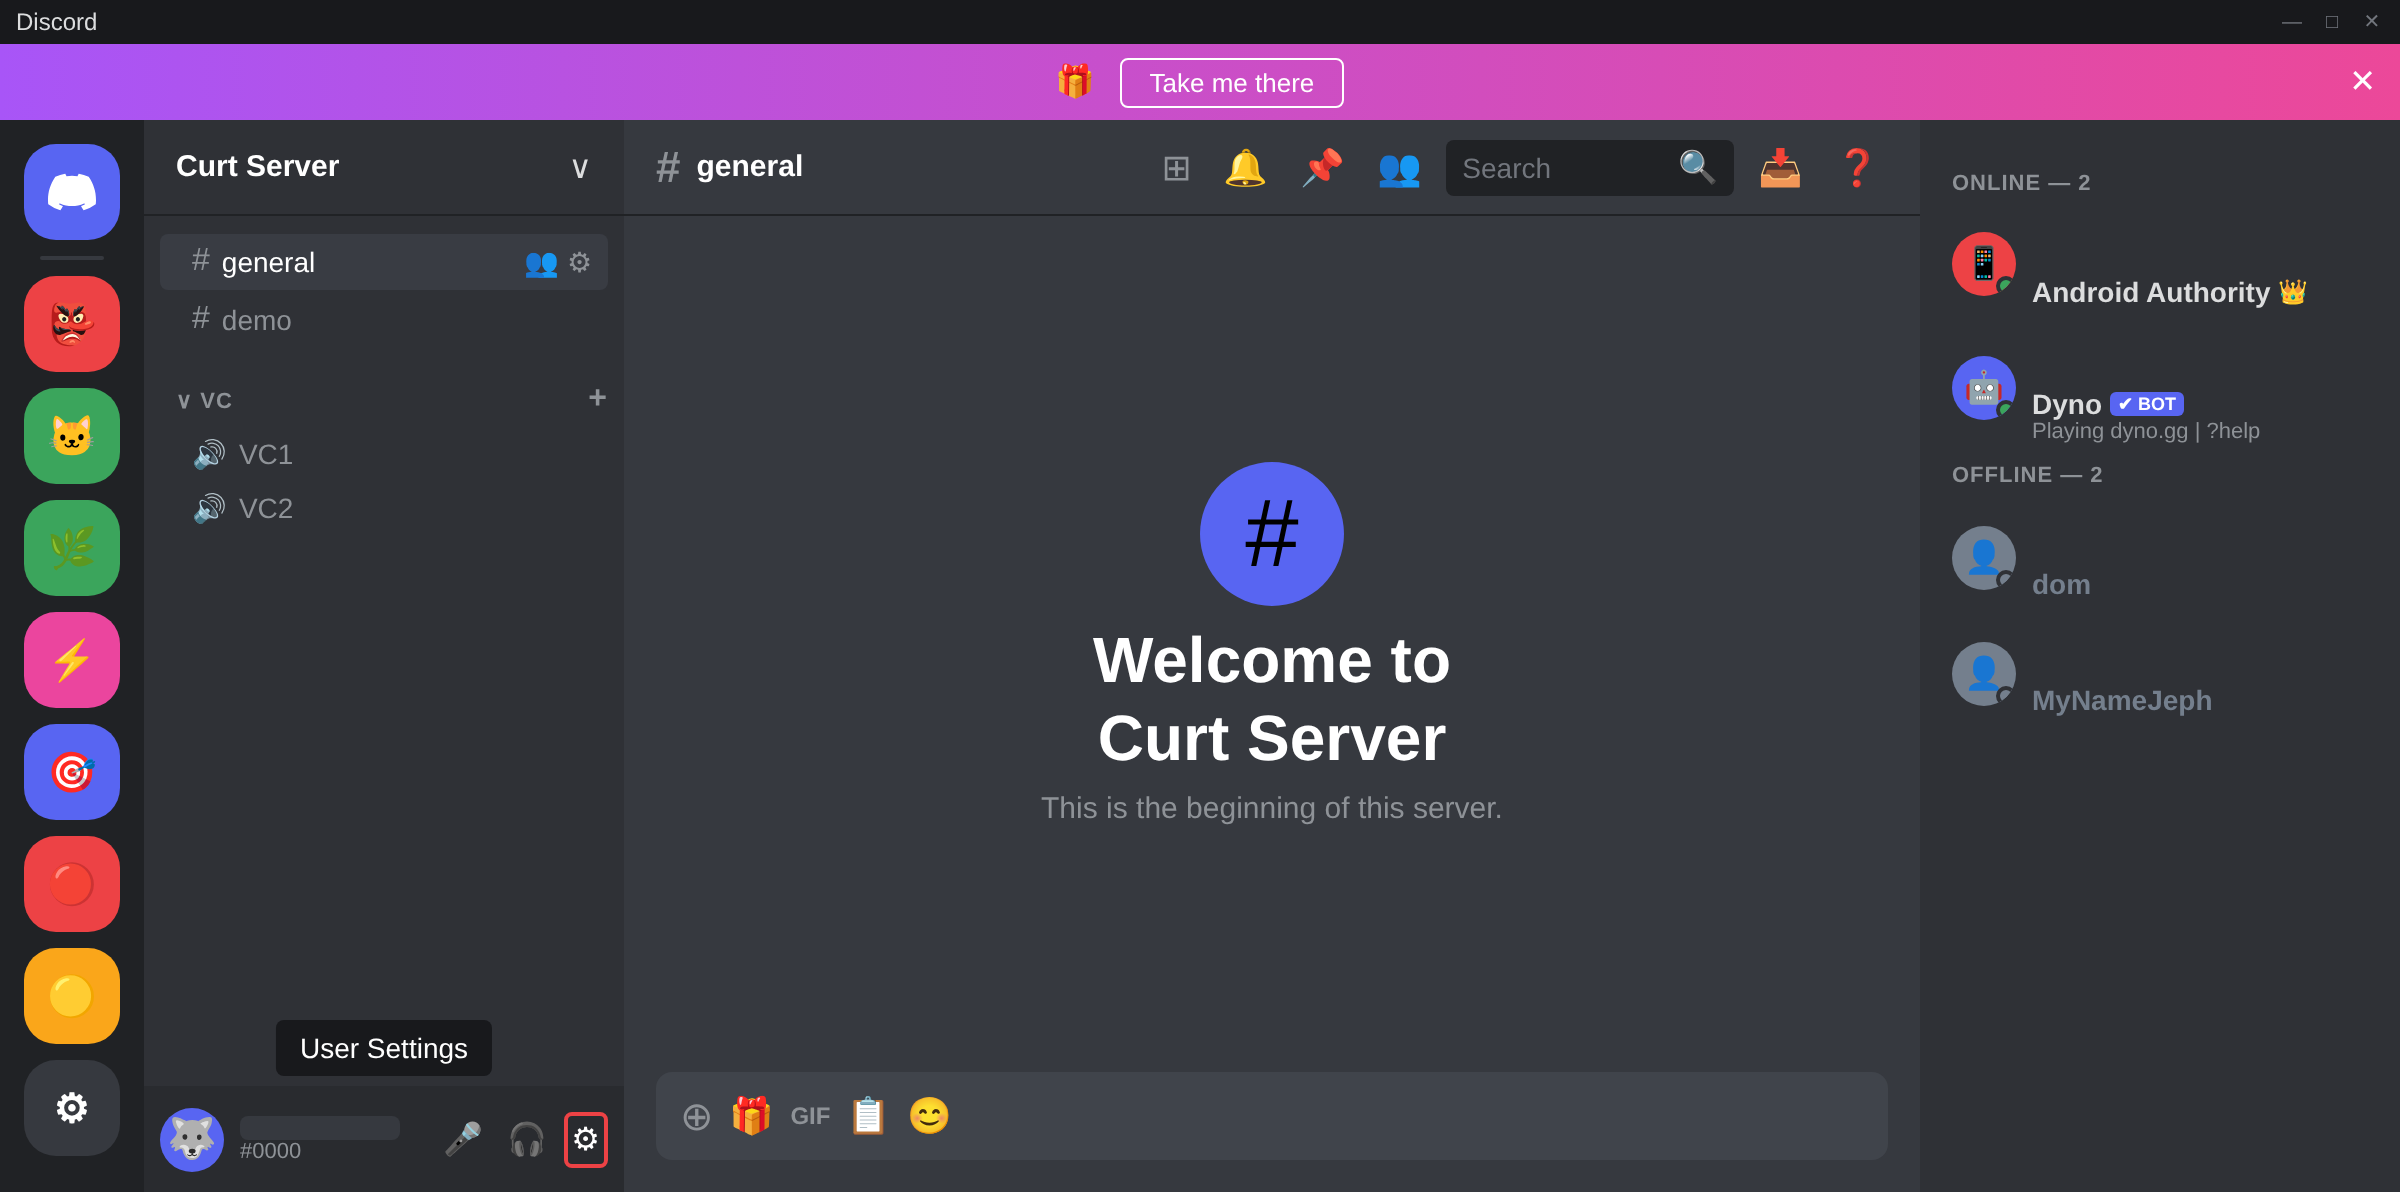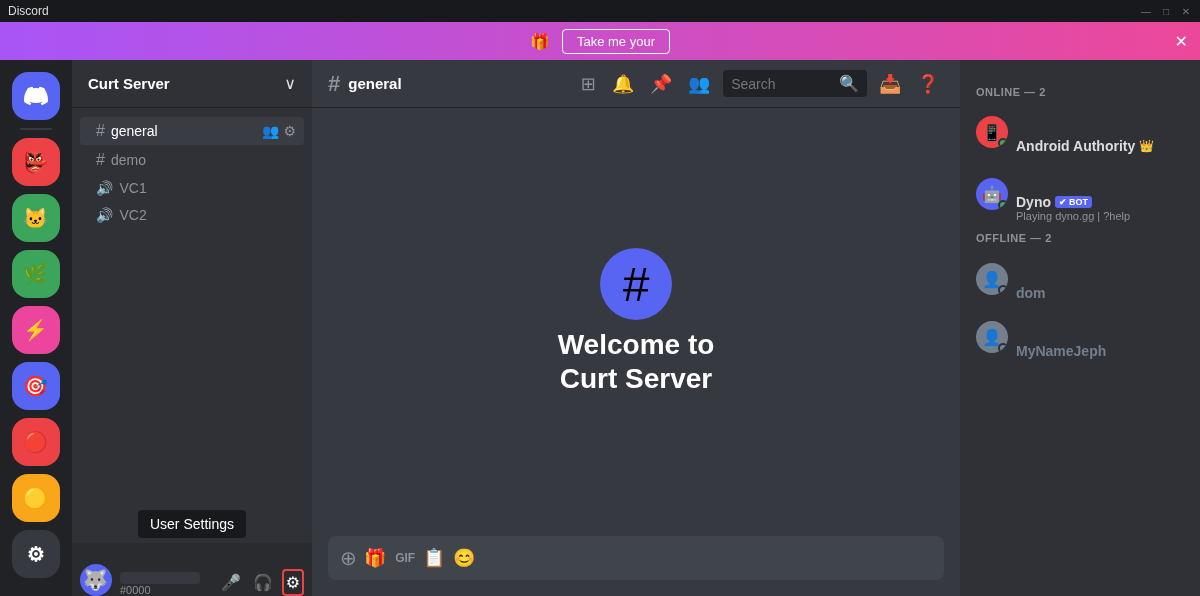--- a/index.html
+++ b/index.html
@@ -132,21 +132,21 @@
       letter-spacing: 0.5px;
       cursor: pointer;
     }
     .category-add { font-size: 16px; color: #8e9297; cursor: pointer; }
 
     
     .user-panel {
       height: 53px;
       background: #292b2f;
       display: flex;
-      align-items: flex-end;
+      align-items: center;
       padding: 0 8px;
       gap: 8px;
       flex-shrink: 0;
       position: relative;
     }
     .user-avatar {
       width: 32px;
       height: 32px;
       border-radius: 50%;
       background: #5865f2;
@@ -222,21 +222,21 @@
 
     
     .message-area {
       flex: 1;
       display: flex;
       align-items: center;
       justify-content: center;
       flex-direction: column;
       gap: 8px;
     }
-    .welcome-title { color: #fff; font-size: 28px; font-weight: 800; text-align: center; line-height: 1.2; }
+    .welcome-title { color: #fff; font-size: 32px; font-weight: 800; text-align: center; line-height: 1.2; }
     .welcome-subtitle { color: #8e9297; font-size: 15px; text-align: center; }
 
     
     .message-input-area {
       padding: 0 16px 16px;
       flex-shrink: 0;
     }
     .message-input-box {
       background: #40444b;
       border-radius: 8px;
@@ -342,21 +342,21 @@
   <span class="title-bar-title">Discord</span>
   <div class="title-bar-controls">
     <span class="title-bar-btn">—</span>
     <span class="title-bar-btn">□</span>
     <span class="title-bar-btn">✕</span>
   </div>
 </div>
 
 <div class="notification-banner">
   <span class="notification-banner-icon">🎁</span>
-  <button class="notification-banner-btn">Take me your</button>
+  <button class="notification-banner-btn">Take me there</button>
   <span class="notification-close">✕</span>
 </div>
 
 <div class="main-layout">
 
   <div class="server-sidebar">
 
     <div class="server-icon active sv3" style="font-size:22px;">
       <svg width="24" height="24" viewBox="0 0 24 24" fill="white">
         <path d="M20.317 4.37a19.791 19.791 0 0 0-4.885-1.515.074.074 0 0 0-.079.037c-.21.375-.444.864-.608 1.25a18.27 18.27 0 0 0-5.487 0 12.64 12.64 0 0 0-.617-1.25.077.077 0 0 0-.079-.037A19.736 19.736 0 0 0 3.677 4.37a.07.07 0 0 0-.032.027C.533 9.046-.32 13.58.099 18.057c.002.022.015.042.029.053a19.9 19.9 0 0 0 5.993 3.03.078.078 0 0 0 .084-.028 14.09 14.09 0 0 0 1.226-1.994.076.076 0 0 0-.041-.106 13.1 13.1 0 0 1-1.872-.892.077.077 0 0 1-.008-.128 10.2 10.2 0 0 0 .372-.292.074.074 0 0 1 .077-.01c3.928 1.793 8.18 1.793 12.062 0a.074.074 0 0 1 .078.01c.12.098.246.198.373.292a.077.077 0 0 1-.006.127 12.299 12.299 0 0 1-1.873.892.077.077 0 0 0-.041.107c.36.698.772 1.362 1.225 1.993a.076.076 0 0 0 .084.028 19.839 19.839 0 0 0 6.002-3.03.077.077 0 0 0 .032-.054c.5-5.177-.838-9.674-3.549-13.66a.061.061 0 0 0-.031-.03z"></path>
@@ -389,20 +389,24 @@
         <div class="channel-actions">
           <span class="channel-action-btn">👥</span>
           <span class="channel-action-btn">⚙</span>
         </div>
       </div>
       <div class="channel-item">
         <span class="channel-icon">#</span>
         <span>demo</span>
       </div>
 
+      <div class="category-header">
+        <span>∨ vc</span>
+        <span class="category-add">+</span>
+      </div>
 
       <div class="channel-item">
         <span class="channel-icon" style="font-size:14px;">🔊</span>
         <span>VC1</span>
       </div>
       <div class="channel-item">
         <span class="channel-icon" style="font-size:14px;">🔊</span>
         <span>VC2</span>
       </div>
     </div>
@@ -441,20 +445,21 @@
       </div>
       <span class="header-icon-btn">📥</span>
       <span class="header-icon-btn">❓</span>
     </div>
 
     <div class="message-area">
       <div style="font-size:48px; background:#5865f2; width:72px; height:72px; border-radius:50%; display:flex; align-items:center; justify-content:center;">#</div>
       <div class="welcome-title">
         <span>Welcome to<br>Curt Server</span>
       </div>
+      <div class="welcome-subtitle">This is the beginning of this server.</div>
     </div>
 
     <div class="message-input-area">
       <div class="message-input-box">
         <span class="message-add-btn">⊕</span>
         <span class="message-action-btn">🎁</span>
         <span class="message-action-btn" style="font-size:12px; font-weight:700; color:#8e9297;">GIF</span>
         <span class="message-action-btn">📋</span>
         <span class="message-action-btn">😊</span>
       </div>

